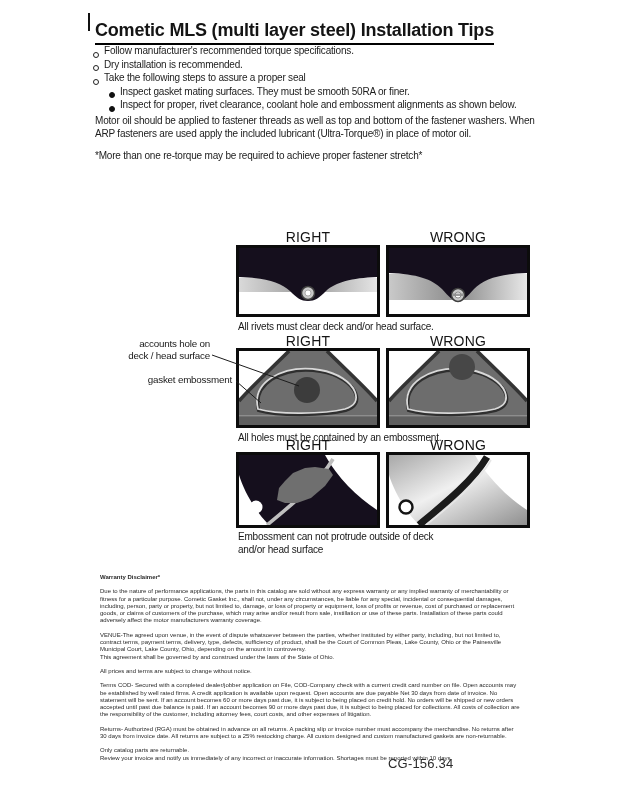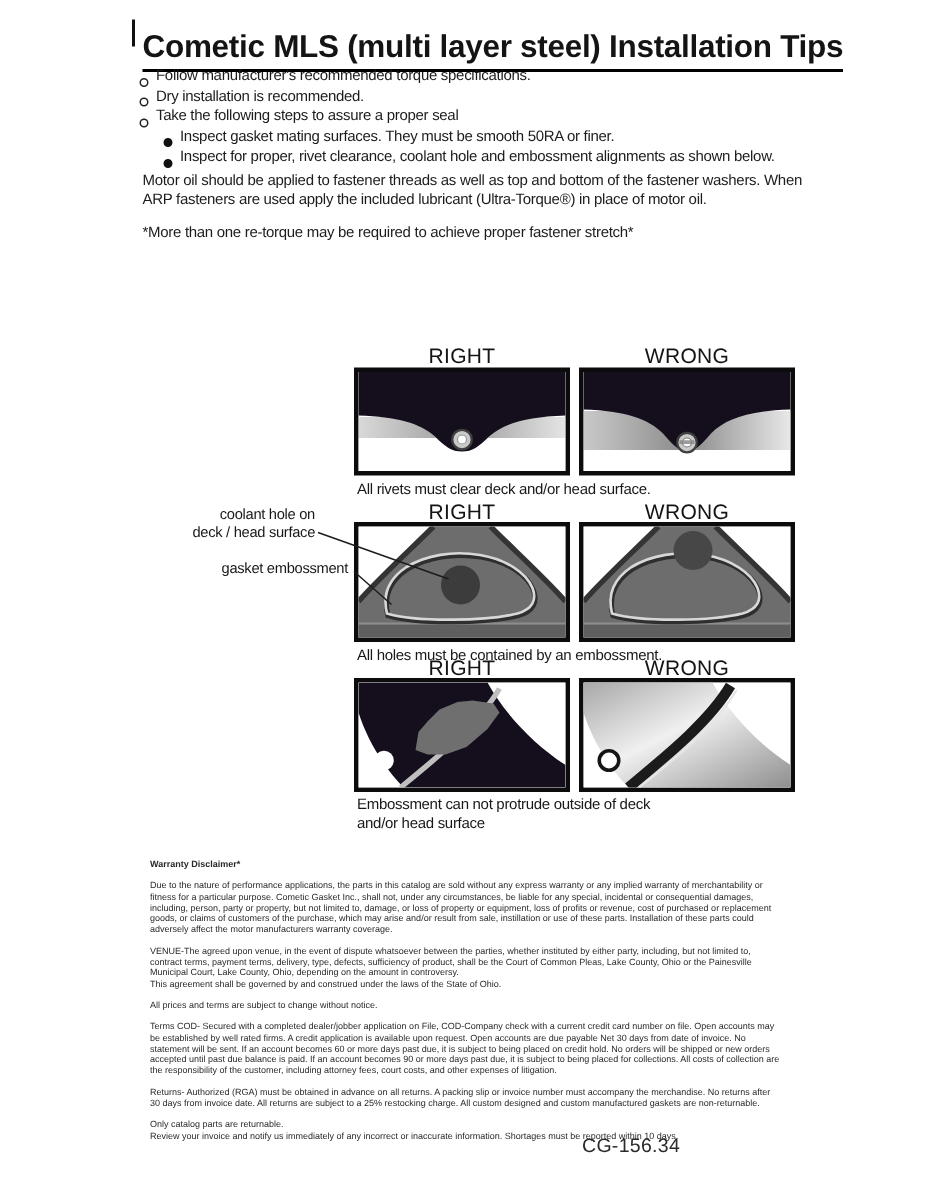--- a/index.html
+++ b/index.html
@@ -2,21 +2,21 @@
 <html><head>
 <meta charset="utf-8">
 <style>
   html,body{margin:0;padding:0;background:#ffffff;}
   .page{
     position:relative;width:618px;height:800px;background:#ffffff;overflow:hidden;
     font-family:"Liberation Sans","DejaVu Sans",sans-serif;color:#1c1c1c;
   }
   .reg-mark{position:absolute;left:88px;top:13px;width:2px;height:18px;background:#111;}
   .title{
-    position:absolute;left:95px;top:20px;font-size:21px;font-weight:bold;letter-spacing:-0.2px;
+    position:absolute;left:95px;top:20px;font-size:18px;font-weight:bold;letter-spacing:-0.2px;
     border-bottom:2px solid #000;padding-bottom:2px;color:#141414;
   }
   .bullets{position:absolute;left:93px;top:44px;width:470px;font-size:10px;letter-spacing:-0.2px;}
   .b-row{display:flex;align-items:flex-end;line-height:13.5px;white-space:nowrap;}
   .b-row.sub{margin-left:16px;}
   .b-dot{flex:0 0 auto;width:4px;height:4px;border:1px solid #222;border-radius:50%;margin:4px 5px 0 0;}
   .b-dot.filled{width:4px;height:4px;background:#111;border-color:#111;margin-top:4.5px;}
   .diesel{position:absolute;left:95px;top:114px;width:458px;font-size:10px;letter-spacing:-0.2px;line-height:13.2px;}
   .diesel h3{margin:0 0 8px 0;font-size:12.5px;letter-spacing:-0.2px;color:#141414;}
   .diesel p{margin:0 0 9px 0;}
@@ -110,21 +110,21 @@
         <circle cx="69" cy="47" r="3" fill="#ffffff" stroke="#777777" stroke-width="0.8"></circle>
         <rect x="64" y="45.5" width="10" height="2.5" fill="#8a8a8a" opacity="0.85"></rect>
       </svg>
     </div>
     <div class="cap" style="left:238px;top:93px;">All rivets must clear deck and/or head surface.</div>
 
     <div class="hdr" style="left:236px;top:105px;">RIGHT</div>
     <div class="hdr" style="left:386px;top:105px;">WRONG</div>
 
     <div class="fig-label" style="left:95px;top:110px;width:115px;">
-      <div>coolant hole on</div>
+      <div>accounts hole on</div>
       <div>deck / head surface</div>
     </div>
     <div class="fig-label" style="left:95px;top:146px;width:137px;">gasket embossment</div>
 
     <div class="panel" style="left:236px;top:120px;">
       <svg width="138" height="74" viewBox="0 0 138 74">
         <rect x="0" y="0" width="138" height="74" fill="#6d6d6d"></rect>
         <rect x="0" y="65" width="138" height="9" fill="#5f5f5f"></rect>
         <rect x="0" y="64" width="138" height="1.4" fill="#8d8d8d"></rect>
         <path d="M0,0 H50 C34,16 12,36 0,50 Z" fill="#ffffff"></path>

